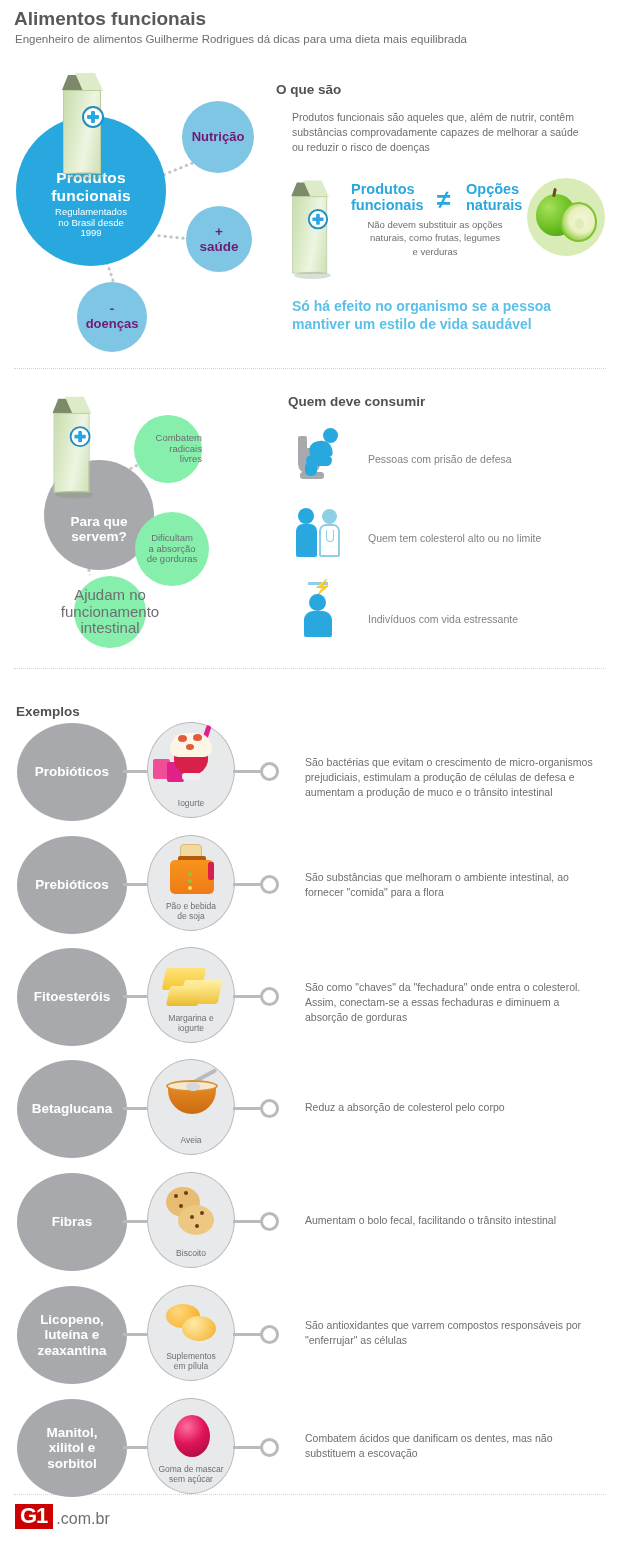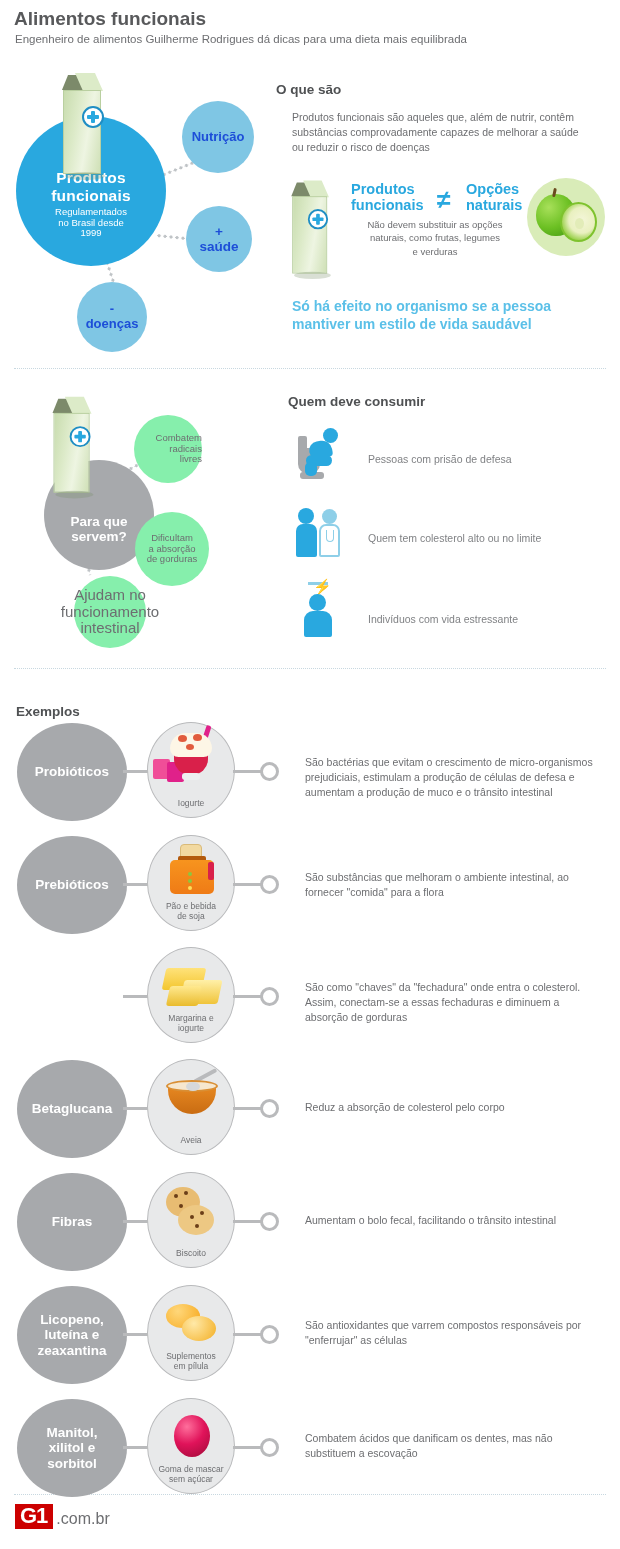--- a/index.html
+++ b/index.html
@@ -39,21 +39,21 @@
 
   
   .main-blue {
     background: #29a8df; color: #ffffff;
     left: 16px; top: 116px; width: 150px; height: 150px;
   }
   .main-blue .bt { font-size: 15.5px; font-weight: bold; letter-spacing:.2px; }
   .main-blue .st { font-size: 9.5px; margin-top: 3px; font-weight: normal; }
 
   .bub {
-    background: #7fc6e4; color: #1d4ed8; font-weight: bold;
+    background: #7fc6e4; color: #701a75; font-weight: bold;
   }
   .bub.nutr { left: 182px; top: 101px; width: 72px; height: 72px; font-size: 13px; }
   .bub.saude { left: 186px; top: 206px; width: 66px; height: 66px; font-size: 13.5px; }
   .bub.doen { left: 77px; top: 282px; width: 70px; height: 70px; font-size: 13px; }
 
   .dots { position: absolute; height: 5px; }
   .dots i {
     display:block; width:100%; height:100%;
     background-image: radial-gradient(circle, #bfc3c6 40%, transparent 42%);
     background-size: 6px 5px; background-repeat: repeat-x;
@@ -447,20 +447,21 @@
     </div>
     <div class="cap">
       <div>Pão e bebida</div>
       <div>de soja</div>
     </div>
   </div>
   <div class="lnk" style="left:233px; top:883px; width:30px;"></div>
   <div class="ring" style="left:260px; top:875px;"></div>
   <div class="ex-desc" style="left:305px; top:870px; width:295px;">São substâncias que melhoram o ambiente intestinal, ao fornecer "comida" para a flora</div>
 
+  <div class="ex-label" style="left:17px; top:948px;">Fitoesteróis</div>
   <div class="lnk" style="left:123px; top:995px; width:32px;"></div>
   <div class="ex-icon" style="left:147px; top:947px;">
     <div class="ex-art art-marg">
       <div class="s1"></div>
         <div class="s2"></div>
         <div class="s3"></div>
     </div>
     <div class="cap">
       <div>Margarina e</div>
       <div>iogurte</div>

